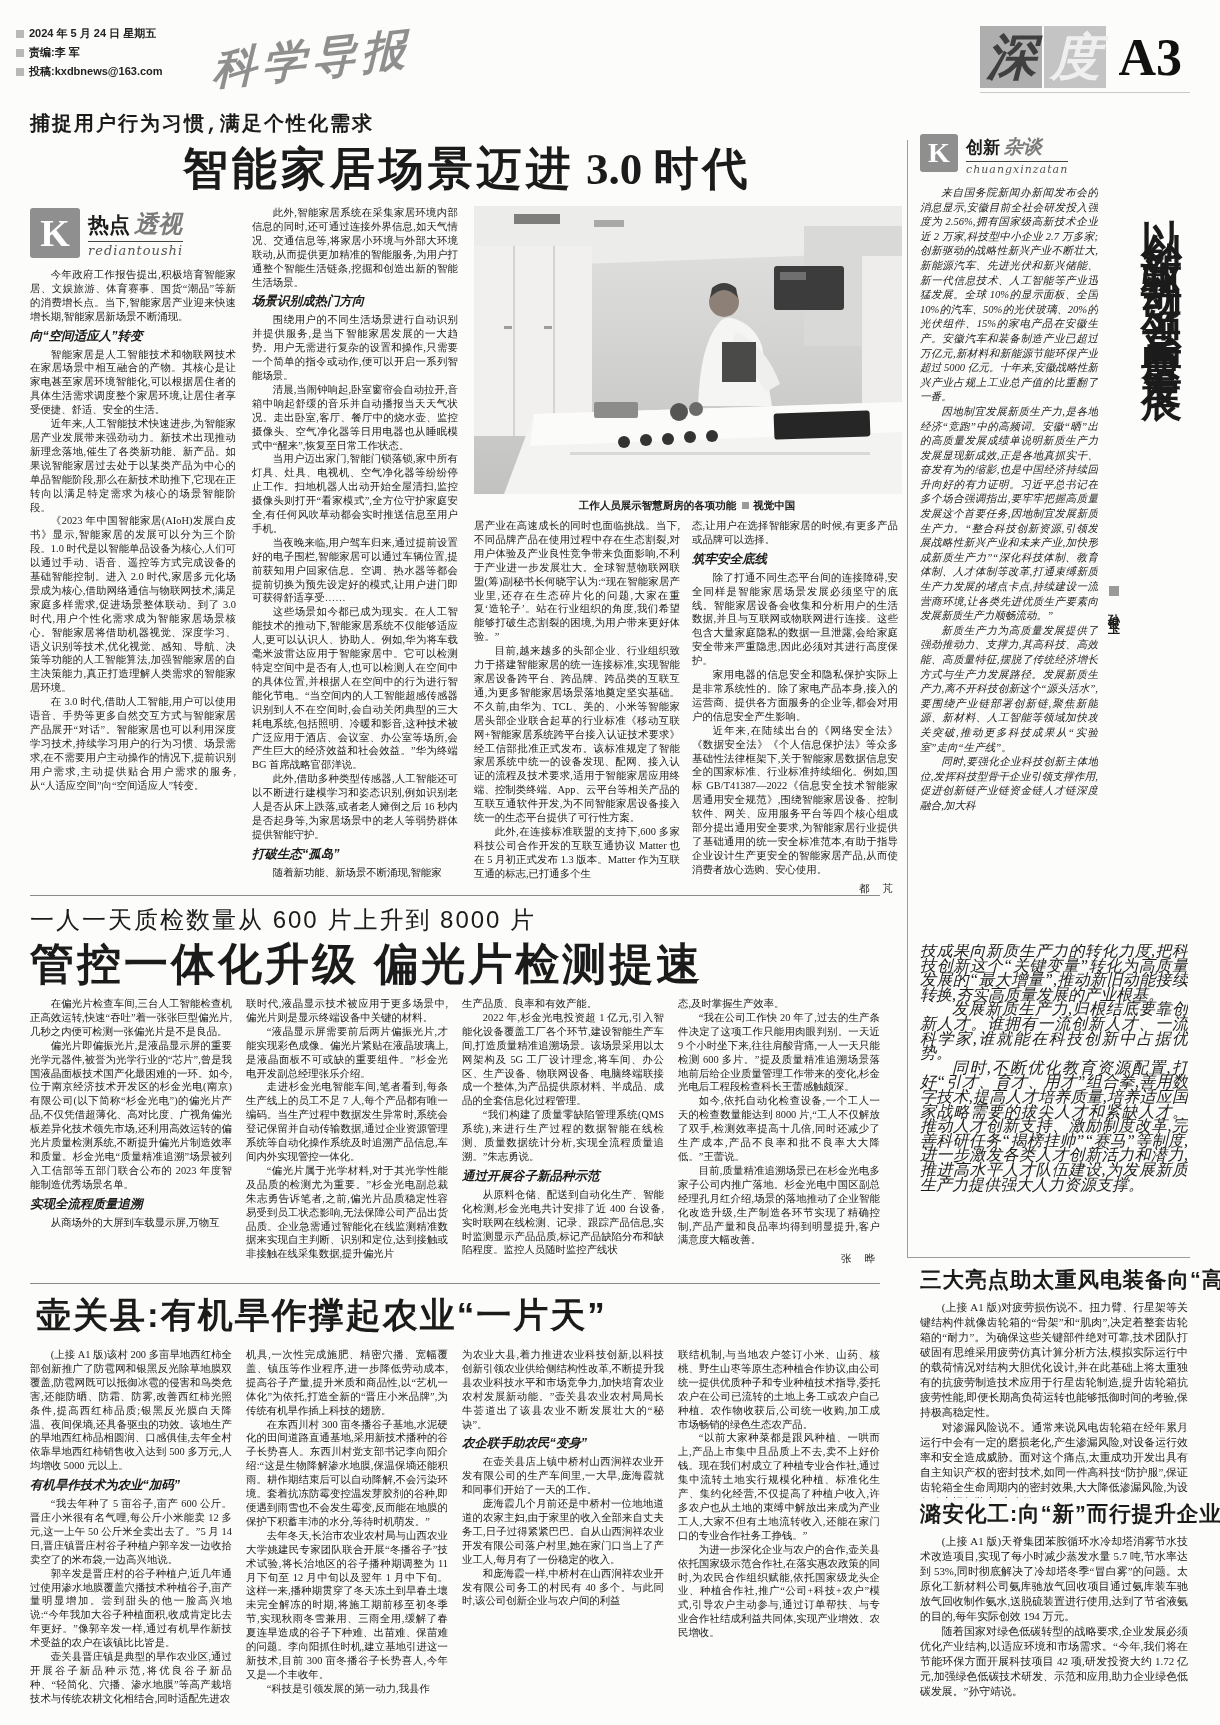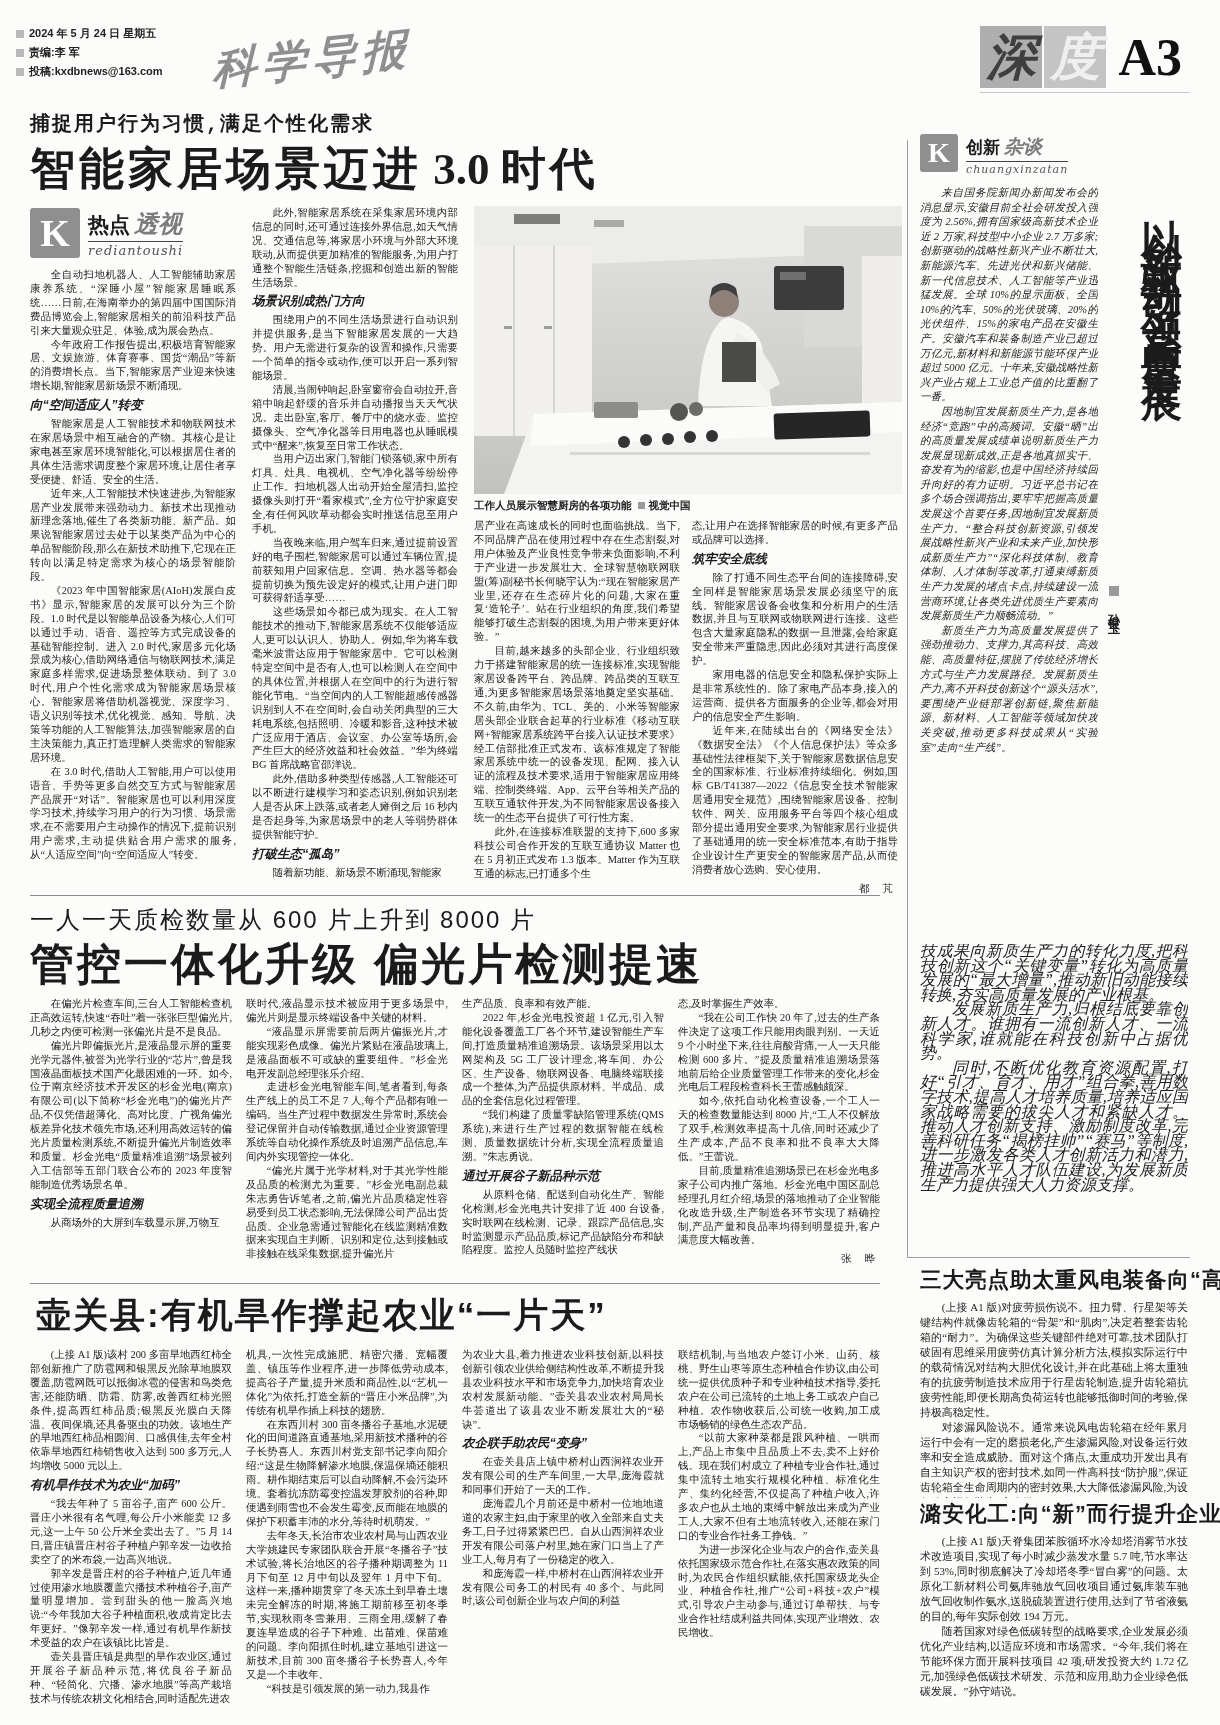--- a/index.html
+++ b/index.html
@@ -23,28 +23,28 @@
   .bp.c{text-indent:0;}
   .bp.s{font-family:"Liberation Sans",sans-serif;font-weight:bold;font-size:12.5px;
         text-indent:0;text-align:left;margin:6px 0 4px;font-style:italic;}
   .bp.b{font-family:"Liberation Sans",sans-serif;font-size:10.5px;text-align:right;
         text-indent:0;letter-spacing:5px;margin-top:5px;}
   .col{flex:none;overflow:hidden;}
   
   .lead{position:absolute;left:30px;top:112px;width:874px;}
   .kicker{font-family:Liberation Mono, monospace;font-size:20px;font-weight:600;letter-spacing:2px;line-height:26px;}
   .headline{font-family:"Liberation Sans",sans-serif;font-size:45px;font-weight:900;
-            letter-spacing:4px;line-height:54px;margin-top:4px;white-space:nowrap;}
+            letter-spacing:4px;line-height:54px;margin-top:4px;white-space:nowrap;text-align:center;}
   .headline .num{font-family:"Liberation Serif",serif;letter-spacing:0;}
   .lead-cols{display:flex;gap:16px;margin-top:10px;}
   .lead-col{width:206px;height:690px;}
   .rightwrap{width:428px;flex:none;}
   .photo{width:428px;height:288px;background:#cfcfcd;overflow:hidden;}
   .photo-cap{font-family:"Liberation Sans",sans-serif;font-size:10.5px;font-weight:bold;
-             text-align:left;margin:5px 2px 6px 0;color:#222;}
+             text-align:center;margin:5px 2px 6px 0;color:#222;}
   .capsq{display:inline-block;width:7px;height:7px;background:#9b9b9b;margin:0 4px 0 6px;}
   .lead-cols2{display:flex;gap:12px;}
   .lead-col2{width:206px;height:376px;}
   
   .seclogo{display:flex;gap:8px;align-items:flex-start;margin:2px 0 10px;}
   .k-tile{background:#8f8f8f;color:#fff;font-family:"Liberation Serif",serif;font-weight:bold;
           display:flex;align-items:center;justify-content:center;border-radius:3px;}
   .k-big{width:50px;height:50px;font-size:38px;}
   .k-sm{width:38px;height:38px;font-size:28px;}
   .secname{display:flex;flex-direction:column;}
@@ -115,21 +115,20 @@
     <div class="lead-cols">
       <div class="col lead-col">
         <div class="seclogo">
           <div class="k-tile k-big">K</div>
           <div class="secname">
             <div class="secrow"><span class="sec-bold">热点</span><span class="sec-script">透视</span></div>
             <div class="sec-en">rediantoushi</div>
           </div>
         </div>
         <div>
-            <p class="bp p">全自动扫地机器人、人工智能辅助家居康养系统、“深睡小屋”智能家居睡眠系统……日前,在海南举办的第四届中国国际消费品博览会上,智能家居相关的前沿科技产品引来大量观众驻足、体验,成为展会热点。</p>
             <p class="bp p">今年政府工作报告提出,积极培育智能家居、文娱旅游、体育赛事、国货“潮品”等新的消费增长点。当下,智能家居产业迎来快速增长期,智能家居新场景不断涌现。</p>
             <p class="bp s">向“空间适应人”转变</p>
             <p class="bp p">智能家居是人工智能技术和物联网技术在家居场景中相互融合的产物。其核心是让家电甚至家居环境智能化,可以根据居住者的具体生活需求调度整个家居环境,让居住者享受便捷、舒适、安全的生活。</p>
             <p class="bp p">近年来,人工智能技术快速进步,为智能家居产业发展带来强劲动力。新技术出现推动新理念落地,催生了各类新功能、新产品。如果说智能家居过去处于以某类产品为中心的单品智能阶段,那么在新技术助推下,它现在正转向以满足特定需求为核心的场景智能阶段。</p>
             <p class="bp p">《2023 年中国智能家居(AIoH)发展白皮书》显示,智能家居的发展可以分为三个阶段。1.0 时代是以智能单品设备为核心,人们可以通过手动、语音、遥控等方式完成设备的基础智能控制。进入 2.0 时代,家居多元化场景成为核心,借助网络通信与物联网技术,满足家庭多样需求,促进场景整体联动。到了 3.0 时代,用户个性化需求成为智能家居场景核心。智能家居将借助机器视觉、深度学习、语义识别等技术,优化视觉、感知、导航、决策等功能的人工智能算法,加强智能家居的自主决策能力,真正打造理解人类需求的智能家居环境。</p>
             <p class="bp p">在 3.0 时代,借助人工智能,用户可以使用语音、手势等更多自然交互方式与智能家居产品展开“对话”。智能家居也可以利用深度学习技术,持续学习用户的行为习惯、场景需求,在不需要用户主动操作的情况下,提前识别用户需求,主动提供贴合用户需求的服务,从“人适应空间”向“空间适应人”转变。</p>
           </div>
       </div>
       <div class="col lead-col">
           <p class="bp p">此外,智能家居系统在采集家居环境内部信息的同时,还可通过连接外界信息,如天气情况、交通信息等,将家居小环境与外部大环境联动,从而提供更加精准的智能服务,为用户打通整个智能生活链条,挖掘和创造出新的智能生活场景。</p>
@@ -215,20 +214,21 @@
       <div class="secname">
         <div class="secrow"><span class="sec-bold">创新</span><span class="sec-script">杂谈</span></div>
         <div class="sec-en">chuangxinzatan</div>
       </div>
     </div>
     <div class="zatan-row">
       <div class="zatan-text">
           <p class="bp p">来自国务院新闻办新闻发布会的消息显示,安徽目前全社会研发投入强度为 2.56%,拥有国家级高新技术企业近 2 万家,科技型中小企业 2.7 万多家;创新驱动的战略性新兴产业不断壮大,新能源汽车、先进光伏和新兴储能、新一代信息技术、人工智能等产业迅猛发展。全球 10%的显示面板、全国 10%的汽车、50%的光伏玻璃、20%的光伏组件、15%的家电产品在安徽生产。安徽汽车和装备制造产业已超过万亿元,新材料和新能源节能环保产业超过 5000 亿元。十年来,安徽战略性新兴产业占规上工业总产值的比重翻了一番。</p>
           <p class="bp p">因地制宜发展新质生产力,是各地经济“竞跑”中的高频词。安徽“晒”出的高质量发展成绩单说明新质生产力发展显现新成效,正是各地真抓实干、奋发有为的缩影,也是中国经济持续回升向好的有力证明。习近平总书记在多个场合强调指出,要牢牢把握高质量发展这个首要任务,因地制宜发展新质生产力。“整合科技创新资源,引领发展战略性新兴产业和未来产业,加快形成新质生产力”“深化科技体制、教育体制、人才体制等改革,打通束缚新质生产力发展的堵点卡点,持续建设一流营商环境,让各类先进优质生产要素向发展新质生产力顺畅流动。”</p>
           <p class="bp p">新质生产力为高质量发展提供了强劲推动力、支撑力,其高科技、高效能、高质量特征,摆脱了传统经济增长方式与生产力发展路径。发展新质生产力,离不开科技创新这个“源头活水”,要围绕产业链部署创新链,聚焦新能源、新材料、人工智能等领域加快攻关突破,推动更多科技成果从“实验室”走向“生产线”。</p>
+          <p class="bp p">同时,要强化企业科技创新主体地位,发挥科技型骨干企业引领支撑作用,促进创新链产业链资金链人才链深度融合,加大科</p>
         </div>
       <div class="zatan-by"><span class="bysq"></span><span>孙银玉</span></div>
       <div class="zatan-vtitle">以创新驱动引领高质量发展</div>
     </div>
     <div class="zatan-rest">
         <p class="bp c">技成果向新质生产力的转化力度,把科技创新这个“关键变量”转化为高质量发展的“最大增量”,推动新旧动能接续转换,夯实高质量发展的产业根基。</p>
         <p class="bp p">发展新质生产力,归根结底要靠创新人才。谁拥有一流创新人才、一流科学家,谁就能在科技创新中占据优势。</p>
         <p class="bp p">同时,不断优化教育资源配置,打好“引才、育才、用才”组合拳,善用数字技术,提高人才培养质量,培养适应国家战略需要的拔尖人才和紧缺人才。推动人才创新支持、激励制度改革,完善科研任务“揭榜挂帅”“赛马”等制度,进一步激发各类人才创新活力和潜力,推进高水平人才队伍建设,为发展新质生产力提供强大人力资源支撑。</p>
       </div>
   </div>

